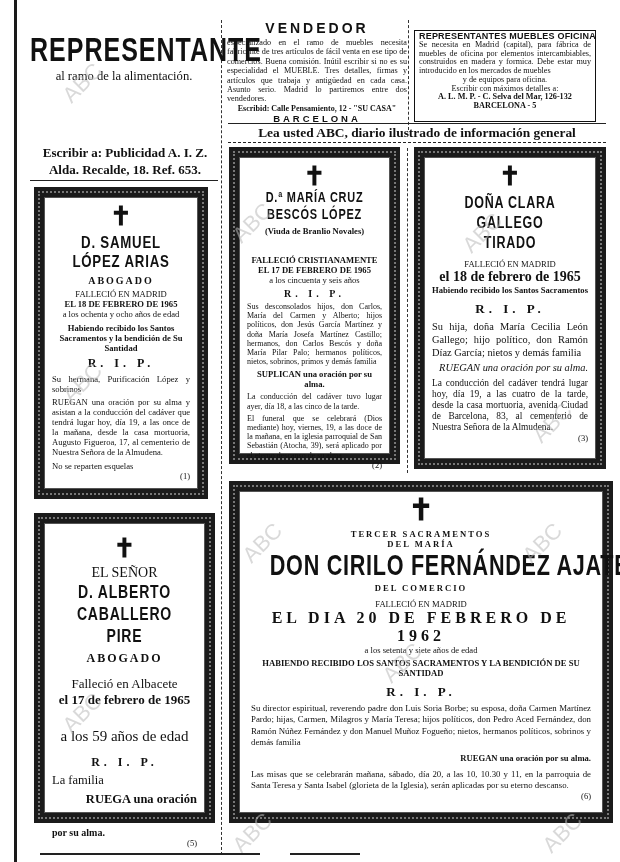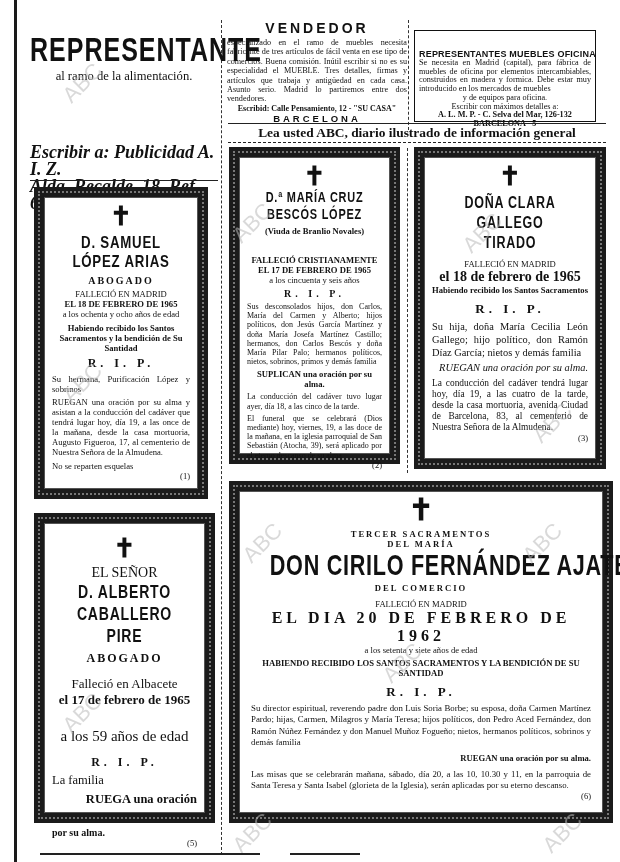--- a/index.html
+++ b/index.html
@@ -8,29 +8,29 @@
       font-family:"Liberation Serif","DejaVu Serif",serif; color:#111;
     }
     .abs { position:absolute; box-sizing:border-box; }
     .edge-left { left:14px; top:0; width:3px; height:862px; background:#1a1a1a; }
     .vrule { width:1px; border-left:1px dashed #333; }
 
     
     .rep-title { left:30px; top:30px; width:190px; text-align:center; font-family:"Liberation Sans","DejaVu Sans",sans-serif; font-weight:bold; font-size:25px; letter-spacing:1px; transform:scaleY(1.35); transform-origin:top; }
     .rep-body { left:32px; top:68px; width:184px; font-size:12.6px; line-height:16.6px; text-align:justify; }
     .rep-body .center { text-align:center; display:block; }
-    .rep-contact { left:30px; top:144px; width:190px; text-align:left; font-size:18px; font-weight:bold; line-height:17px;font-style:italic; }
+    .rep-contact { left:30px; top:144px; width:190px; text-align:center; font-size:13px; font-weight:bold; line-height:17px; }
 
     .vend-box { left:227px; top:20px; width:180px; height:108px; }
     .vend-title { text-align:center; font-weight:bold; font-size:14px; letter-spacing:3px; font-family:"Liberation Sans",sans-serif; }
     .vend-body { font-size:8.2px; line-height:9.4px; text-align:justify; margin-top:2px; }
     .vend-sign { font-size:8px; font-weight:bold; text-align:center; }
     .vend-city { font-size:9.5px; font-weight:bold; text-align:center; letter-spacing:3px; font-family:"Liberation Sans",sans-serif; }
 
-    .ofi-box { left:414px; top:30px; width:182px; height:92px; border:1.5px solid #111; padding:18px 4px; }
+    .ofi-box { left:414px; top:30px; width:182px; height:92px; border:1.5px solid #111; padding:0 4px; }
     .ofi-title { font-family:"Liberation Sans",sans-serif; font-weight:bold; font-size:9px; letter-spacing:0.2px; white-space:nowrap; }
     .ofi-body { font-size:8.2px; line-height:8.7px; text-align:justify; }
     .ofi-c { text-align:center; font-size:8.2px; line-height:8.7px; }
 
     .abc-banner { left:228px; top:123px; width:378px; height:20px; text-align:center; font-weight:bold; font-size:13.4px; border-top:1.5px solid #222; border-bottom:1.5px dashed #222; line-height:17px; }
 
     
     .frame { border:10px solid #1b1b1b; background:#fff; box-shadow: inset 0 0 0 1px #555; outline:2px dotted #777; outline-offset:-6px; }
     .frame-inner { position:absolute; inset:0; padding:6px 8px; text-align:center; }
     .cross { font-size:26px; line-height:26px; font-weight:bold; font-family:"DejaVu Serif",serif; }

